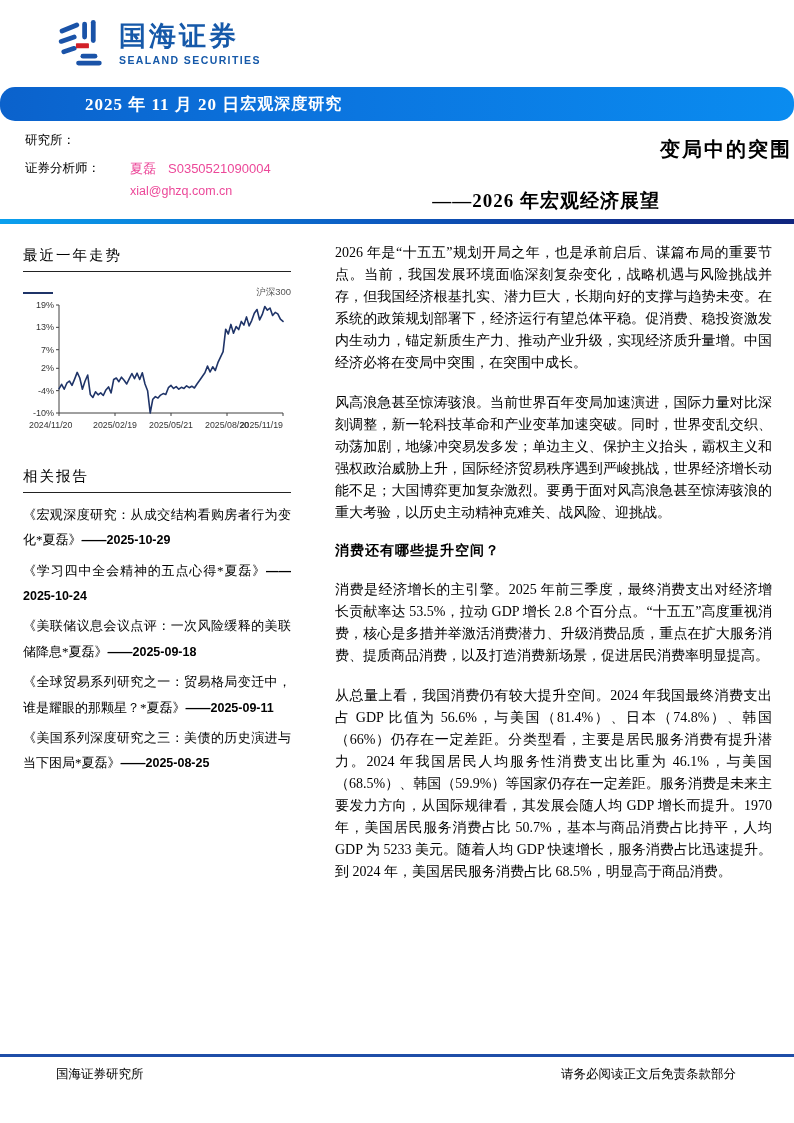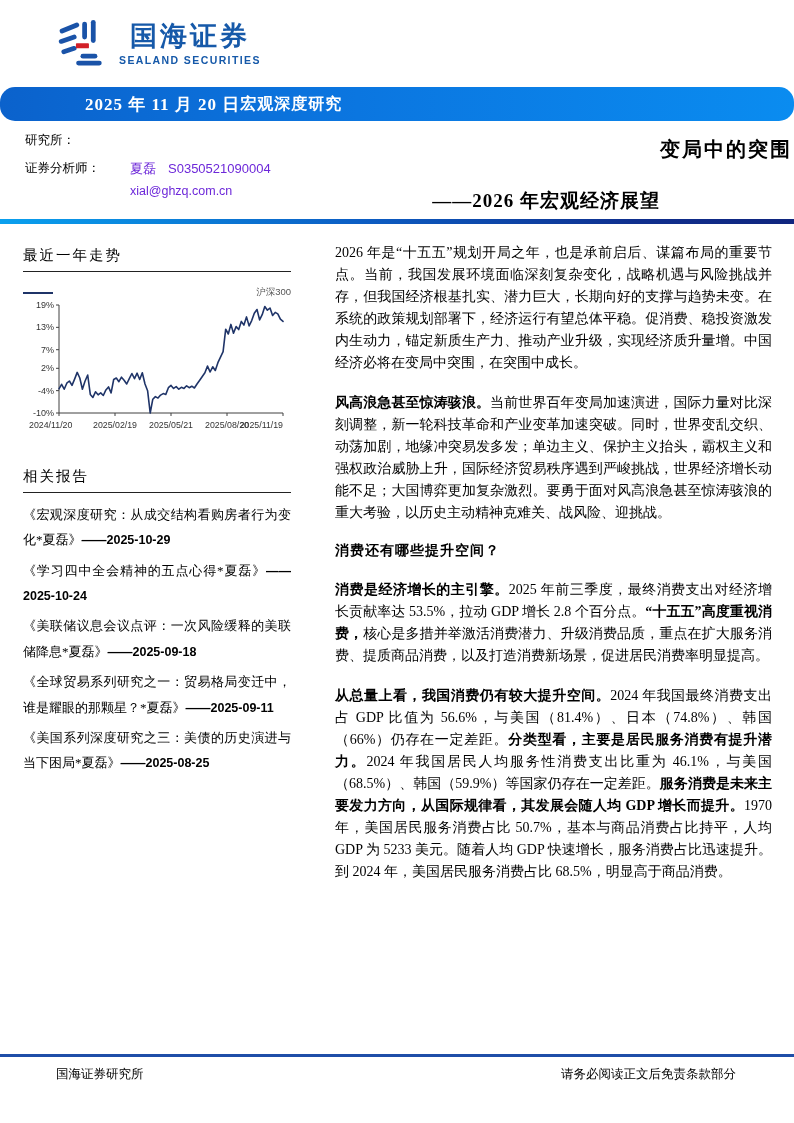--- a/index.html
+++ b/index.html
@@ -2,39 +2,39 @@
 <html><head>
 <meta charset="utf-8">
 <style>
   html,body{margin:0;padding:0;background:#e8e8e8;}
   .page{position:relative;width:794px;height:1123px;background:#ffffff;margin:0 auto;
         font-family:"Liberation Serif","DejaVu Serif",serif;color:#000;overflow:hidden;}
 
   
   .logo{position:absolute;left:55px;top:18px;display:flex;align-items:center;gap:10px;}
   .logo-mark{width:54px;height:52px;}
-  .logo-texts{display:flex;flex-direction:column;line-height:1;text-align:center;}
+  .logo-texts{display:flex;flex-direction:column;line-height:1;}
   .logo-cn{font-family:"Liberation Sans","DejaVu Sans",sans-serif;font-weight:700;
            font-size:27px;color:#1659a9;letter-spacing:3px;}
   .logo-en{font-family:"Liberation Sans","DejaVu Sans",sans-serif;font-weight:700;
            font-size:10.5px;color:#1659a9;letter-spacing:1.4px;margin-top:5px;}
 
   
   .banner{position:absolute;left:0;top:87px;width:794px;height:34px;
           background:linear-gradient(90deg,#0b62cc 0%,#0b76e0 45%,#0a8cf0 100%);
           display:flex;align-items:center;justify-content:flex-start;
           color:#fff;font-weight:700;border-radius:15px;}
   .banner-date{font-size:17px;padding-left:85px;letter-spacing:1px;}
   .banner-cat{font-size:16px;padding-right:38px;letter-spacing:1px;}
 
   
   .meta{position:absolute;left:25px;top:131px;font-size:12.5px;line-height:1.5;}
   .meta-row{display:flex;margin-bottom:9px;}
   .meta-label{width:105px;}
-  .meta-vals{font-family:"Liberation Sans","DejaVu Sans",sans-serif;font-size:13px;color:#6d28d9;}
+  .meta-vals{font-family:"Liberation Sans","DejaVu Sans",sans-serif;font-size:13px;color:#ec4899;}
   .analyst-line{display:flex;gap:12px;}
   .analyst-name{font-family:"Liberation Serif","DejaVu Serif",serif;}
   .analyst-email{margin-top:4px;font-size:12.5px;}
 
   
   .title-block{position:absolute;left:300px;top:136px;width:492px;text-align:center;}
   .title-main{font-size:20px;font-weight:700;letter-spacing:2px;text-align:right;}
   .title-sub{font-size:19px;font-weight:700;margin-top:25px;letter-spacing:1px;text-align:center;}
 
   .title-divider{position:absolute;left:0;top:219px;width:794px;height:5px;
@@ -50,21 +50,21 @@
   .legend-label{font-family:"Liberation Sans","DejaVu Sans",sans-serif;font-size:9.5px;color:#555;}
   .trend-svg{display:block;}
   .related{margin-top:24px;}
   .report-list{margin-top:9px;}
   .report-item{font-size:13px;line-height:1.95;text-align:justify;margin-bottom:5px;}
   .rep-date{font-family:"Liberation Sans","DejaVu Sans",sans-serif;font-weight:700;font-size:12.5px;}
 
   
   .content{position:absolute;left:307px;top:242px;width:466px;}
   .para{margin:0 0 18px 28px;width:437px;font-size:14px;line-height:22px;text-align:justify;}
-  .b{font-weight:700;margin-top:28px;}
+  .b{font-weight:400;margin-top:28px;}
   .bullet-row{display:flex;align-items:flex-start;gap:16px;margin:20px 0 20px 0;}
   .bullet-sq{width:9px;height:9px;background:#111;margin-top:5px;flex:0 0 auto;}
   .bullet-text{font-size:14.5px;font-weight:700;letter-spacing:1px;}
   .subhead{margin:0 0 19px 28px;font-size:14px;font-weight:700;letter-spacing:1px;}
 
   
   .footer-line{position:absolute;left:0;top:1054px;width:794px;height:3px;background:#1f4ea8;}
   .footer{position:absolute;left:0;top:1066px;width:794px;display:flex;
           justify-content:space-between;font-size:12.5px;}
   .footer-left{padding-left:56px;}

